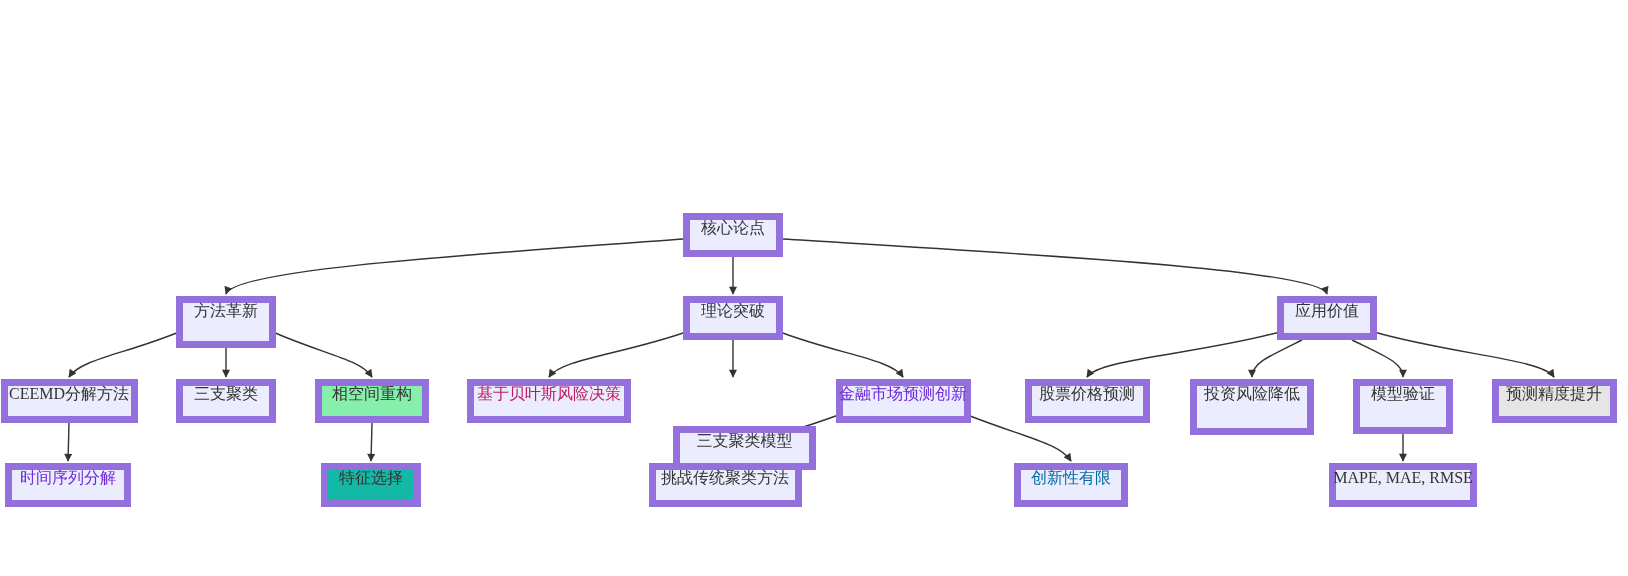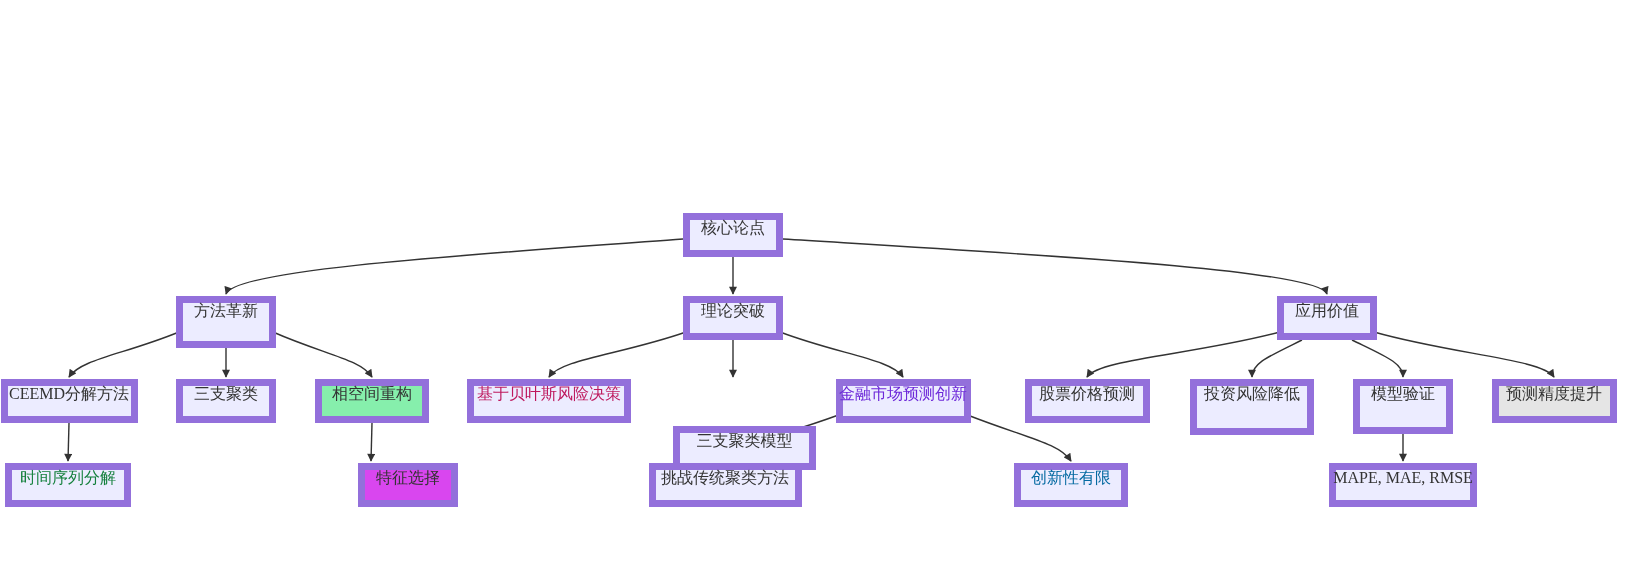--- a/index.html
+++ b/index.html
@@ -109,23 +109,23 @@
       <div class="node" style="left: 1190px; top: 379px; width: 124px; height: 56px; background: rgb(236, 236, 255); border-color: rgb(147, 112, 219);">
         <span class="node-label" style="color: rgb(51, 51, 51);">投资风险降低</span>
       </div>
       <div class="node" style="left: 1353px; top: 379px; width: 100px; height: 55px; background: rgb(236, 236, 255); border-color: rgb(147, 112, 219);">
         <span class="node-label" style="color: rgb(51, 51, 51);">模型验证</span>
       </div>
       <div class="node" style="left: 1491.5px; top: 379px; width: 125px; height: 44px; background: #e5e5e5; border-color: rgb(147, 112, 219);">
         <span class="node-label" style="color: rgb(51, 51, 51);">预测精度提升</span>
       </div>
       <div class="node" style="left: 5px; top: 463px; width: 126px; height: 44px; background: rgb(236, 236, 255); border-color: rgb(147, 112, 219);">
-        <span class="node-label" style="color: #15803d;">时间序列分解</span>
+        <span class="node-label" style="color: #6d28d9;">时间序列分解</span>
       </div>
-      <div class="node" style="left: 321px; top: 463px; width: 100px; height: 44px; background: #d946ef; border-color: rgb(147, 112, 219); margin-left: 37px;">
+      <div class="node" style="left: 321px; top: 463px; width: 100px; height: 44px; background: #14b8a6; border-color: rgb(147, 112, 219);">
         <span class="node-label" style="color: rgb(51, 51, 51);">特征选择</span>
       </div>
       <div class="node" style="left: 648.5px; top: 463px; width: 153px; height: 44px; background: rgb(236, 236, 255); border-color: rgb(147, 112, 219);">
         <span class="node-label" style="color: rgb(51, 51, 51);">挑战传统聚类方法</span>
       </div>
       <div class="node" style="left: 1014px; top: 463px; width: 114px; height: 44px; background: rgb(236, 236, 255); border-color: rgb(147, 112, 219);">
         <span class="node-label" style="color: #0369a1;">创新性有限</span>
       </div>
       <div class="node" style="left: 1329px; top: 463px; width: 148px; height: 44px; background: rgb(236, 236, 255); border-color: rgb(147, 112, 219);">
         <span class="node-label" style="color: rgb(51, 51, 51);">MAPE, MAE, RMSE</span>

